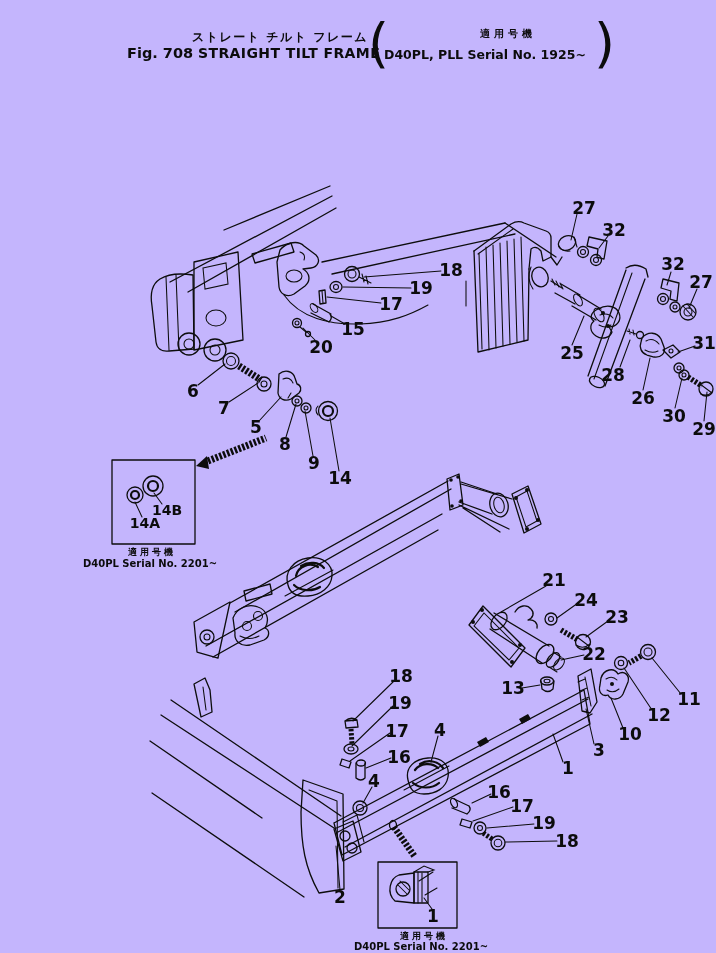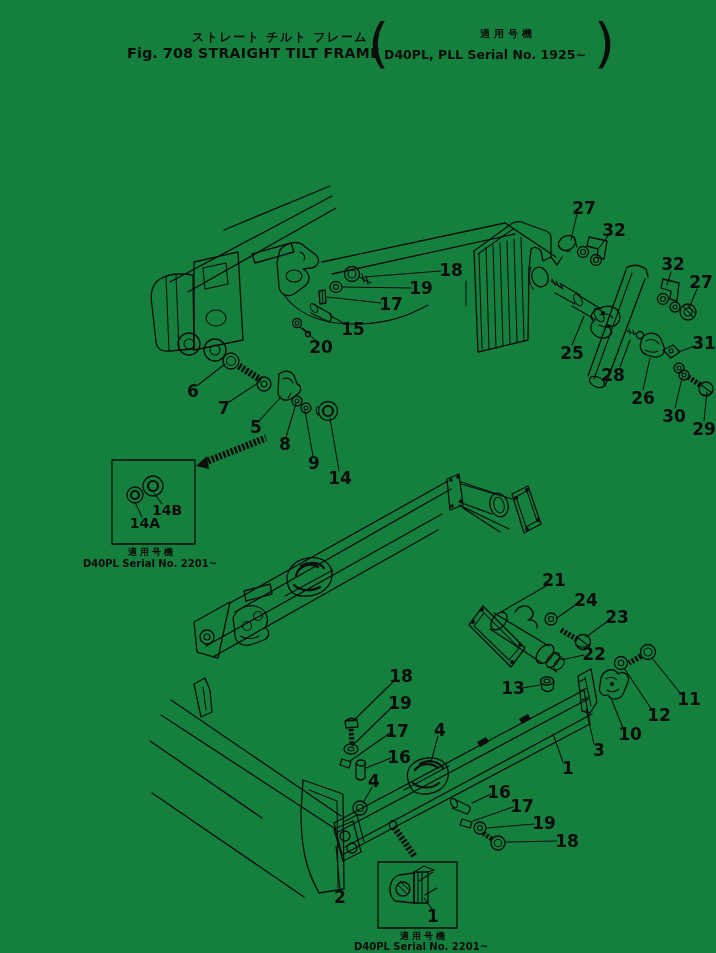--- a/index.html
+++ b/index.html
@@ -1,18 +1,18 @@
 <!DOCTYPE html>
 <html><head>
 <meta charset="utf-8">
 <style>
   html,body{margin:0;padding:0;background:#e8e8e8;}
   .page{
     position:relative;width:716px;height:953px;margin:0 auto;
-    background:#15803d;overflow:hidden;
+    background:#c4b5fd;overflow:hidden;
     font-family:"DejaVu Sans", sans-serif;
   }
   svg{position:absolute;left:0;top:0;}
   svg text{fill:#0c0c0c;}
   .plabel{font:700 17px "DejaVu Sans", sans-serif;text-anchor:middle;dominant-baseline:central;}
   .plabel.small{font-size:14px;}
   .t-jp{font:700 12px "DejaVu Sans", sans-serif;letter-spacing:1.5px;text-anchor:middle;}
   .t-fig{font:700 14.5px "DejaVu Sans", sans-serif;}
   .t-en{font:700 14px "DejaVu Sans", sans-serif;letter-spacing:.4px;}
   .t-paren{font:400 54px "DejaVu Sans", sans-serif;}

